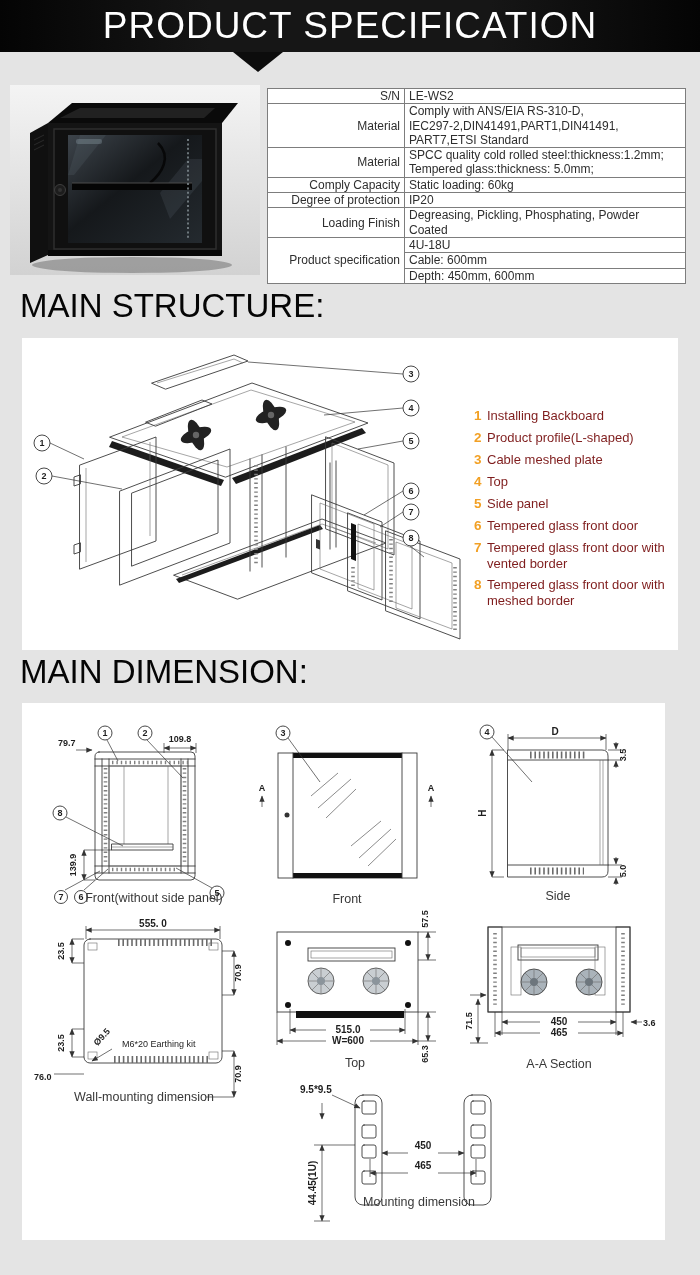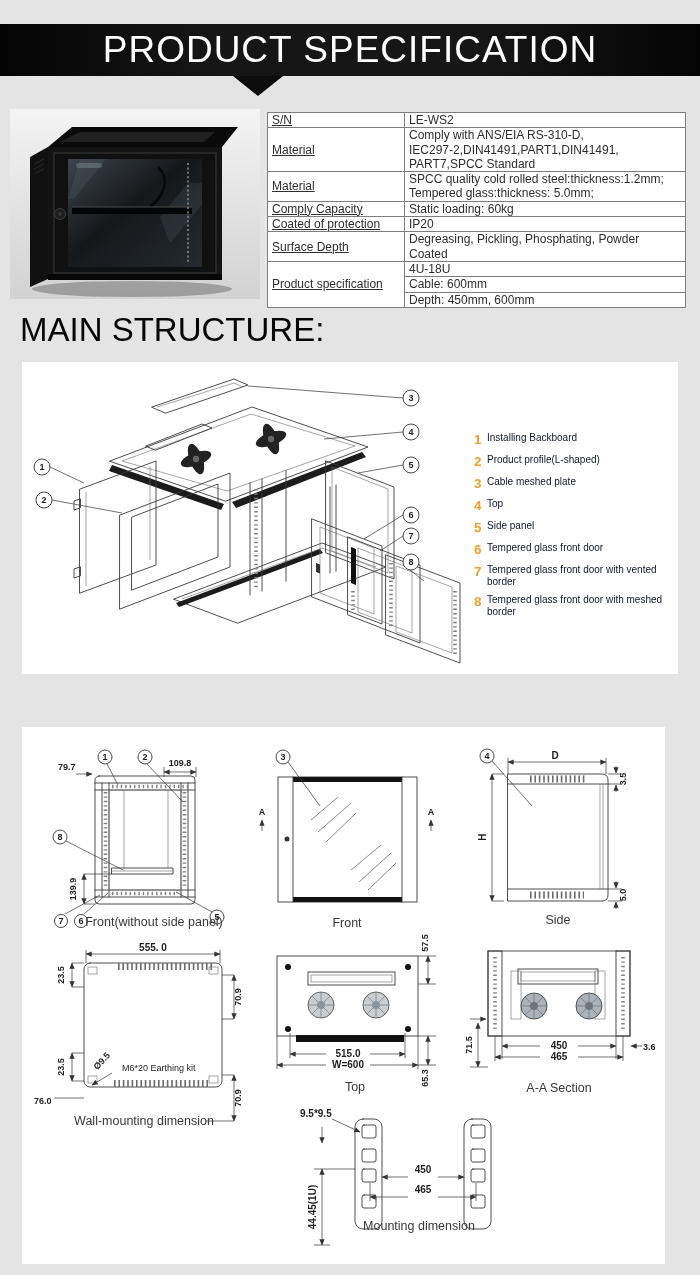--- a/index.html
+++ b/index.html
@@ -1,45 +1,45 @@
 <!DOCTYPE html>
 <html><head>
 <meta charset="utf-8">
 <style>
   html,body{margin:0;padding:0;}
   body{width:700px;height:1275px;background:#e4e4e4;font-family:"Liberation Sans",sans-serif;position:relative;overflow:hidden;}
-  .page{position:absolute;inset:0;margin-top:24px;}
+  .page{position:absolute;inset:0;}
 
   
   .banner{position:absolute;left:0;top:0;width:700px;height:52px;
     background:linear-gradient(90deg,#040404,#161616 30%,#161616 70%,#040404);}
   .banner-text{width:100%;text-align:center;line-height:52px;color:#ffffff;font-size:37px;letter-spacing:1px;white-space:nowrap;}
   .banner-notch{position:absolute;left:233px;top:52px;width:0;height:0;
     border-left:25px solid transparent;border-right:25px solid transparent;border-top:20px solid #0c0c0c;}
 
   
   .photo{position:absolute;left:10px;top:85px;width:250px;height:190px;}
 
   
   table.spec{position:absolute;left:267px;top:88px;width:419px;border-collapse:collapse;background:#ffffff;}
   table.spec td{border:1px solid #7d7d7d;font-size:12px;line-height:14.3px;padding:0 4px;color:#2e2e2e;vertical-align:middle;}
-  table.spec td.lb{width:128px;text-align:left;text-decoration:underline;}
+  table.spec td.lb{width:128px;text-align:right;}
 
   .h{position:absolute;color:#050505;font-size:33px;font-weight:400;line-height:1.05;white-space:nowrap;}
   .h-structure{left:20px;top:289px;}
   .h-dimension{left:20px;top:655px;}
 
   .panel{position:absolute;background:#ffffff;}
   .structure-panel{left:22px;top:338px;width:656px;height:312px;}
   .dimension-panel{left:22px;top:703px;width:643px;height:537px;}
 
   .legend{position:absolute;left:452px;top:70px;width:198px;}
   .legend-item{display:flex;margin-bottom:5.5px;}
   .legend-num{color:#f2a024;font-weight:700;font-size:13.5px;width:13px;flex:none;line-height:1.22;}
-  .legend-txt{font-size:10px;color:#0f172a;line-height:1.22;}
+  .legend-txt{font-size:13px;color:#7f1d1d;line-height:1.22;}
 
   .dwg{position:absolute;}
   svg .ln{stroke:#3a3a3a;stroke-width:0.9;fill:none;stroke-linecap:square;}
   svg .thin{stroke:#6a6a6a;stroke-width:0.6;fill:none;}
   svg .dm{stroke:#333;stroke-width:0.7;fill:none;}
   svg .hatch{stroke:#6b6b6b;stroke-width:7;stroke-dasharray:1.6 2.8;fill:none;}
   svg .holes{stroke:#808080;stroke-width:3.6;stroke-dasharray:1.4 3;fill:none;}
   svg text{font-family:"Liberation Sans",sans-serif;fill:#1e1e1e;}
   svg .dim{font-size:9px;font-weight:bold;}
   svg .dimb{font-size:10px;font-weight:bold;}
@@ -105,40 +105,40 @@
     <tbody>
         <tr>
       <td class="lb"><span>S/N</span></td>
       <td><span>LE-WS2</span></td>
     </tr>
     <tr>
       <td class="lb"><span>Material</span></td>
       <td>
         <div>Comply with  ANS/EIA RS-310-D,</div>
         <div>IEC297-2,DIN41491,PART1,DIN41491,</div>
-        <div>PART7,SPCC Standard</div>
+        <div>PART7,ETSI Standard</div>
       </td>
     </tr>
     <tr>
       <td class="lb"><span>Material</span></td>
       <td>
         <div>SPCC quality cold rolled steel:thickness:1.2mm;</div>
         <div>Tempered glass:thickness: 5.0mm;</div>
       </td>
     </tr>
     <tr>
       <td class="lb"><span>Comply Capacity</span></td>
       <td><span>Static loading: 60kg</span></td>
     </tr>
     <tr>
-      <td class="lb"><span>Coated of protection</span></td>
+      <td class="lb"><span>Degree of protection</span></td>
       <td><span>IP20</span></td>
     </tr>
     <tr>
-      <td class="lb"><span>Surface Depth</span></td>
+      <td class="lb"><span>Loading Finish</span></td>
       <td><span>Degreasing, Pickling, Phosphating, Powder Coated</span></td>
     </tr>
     <tr>
       <td class="lb" rowspan="3"><span>Product specification</span></td>
       <td><span>4U-18U</span></td>
     </tr>
     <tr>
       <td><span>Cable:  600mm</span></td>
     </tr>
     <tr>
@@ -245,20 +245,21 @@
         <span class="legend-num">7</span>
         <span class="legend-txt">Tempered glass front door with vented border</span>
       </div>
       <div class="legend-item">
         <span class="legend-num">8</span>
         <span class="legend-txt">Tempered glass front door with meshed border</span>
       </div>
     </div>
   </div>
 
+  <div class="h h-dimension">MAIN DIMENSION:</div>
 
   <div class="panel dimension-panel">
 
     <svg class="dwg" style="left:6px;top:8px" width="228" height="200" viewBox="0 0 228 200">
       <rect class="ln" x="67" y="41" width="100" height="128" rx="4"></rect>
       <path class="ln" d="M67,48 L167,48 M67,55 L167,55 M67,155 L167,155 M67,162 L167,162 M74,48 L74,162 M81,48 L81,162 M153,48 L153,162 M160,48 L160,162"></path>
       <path class="holes" d="M84,51.5 L162,51.5 M84,158.5 L150,158.5 M77.5,57 L77.5,153 M156.5,57 L156.5,153"></path>
       <path class="thin" d="M81,55 L153,55 L153,155 L81,155 Z M96,55 L96,133 M140,55 L140,133"></path>
       <path class="ln" d="M84,133 L145,133 L145,139 L84,139 Z"></path>
       <path class="thin" d="M84,136 L145,136"></path>

